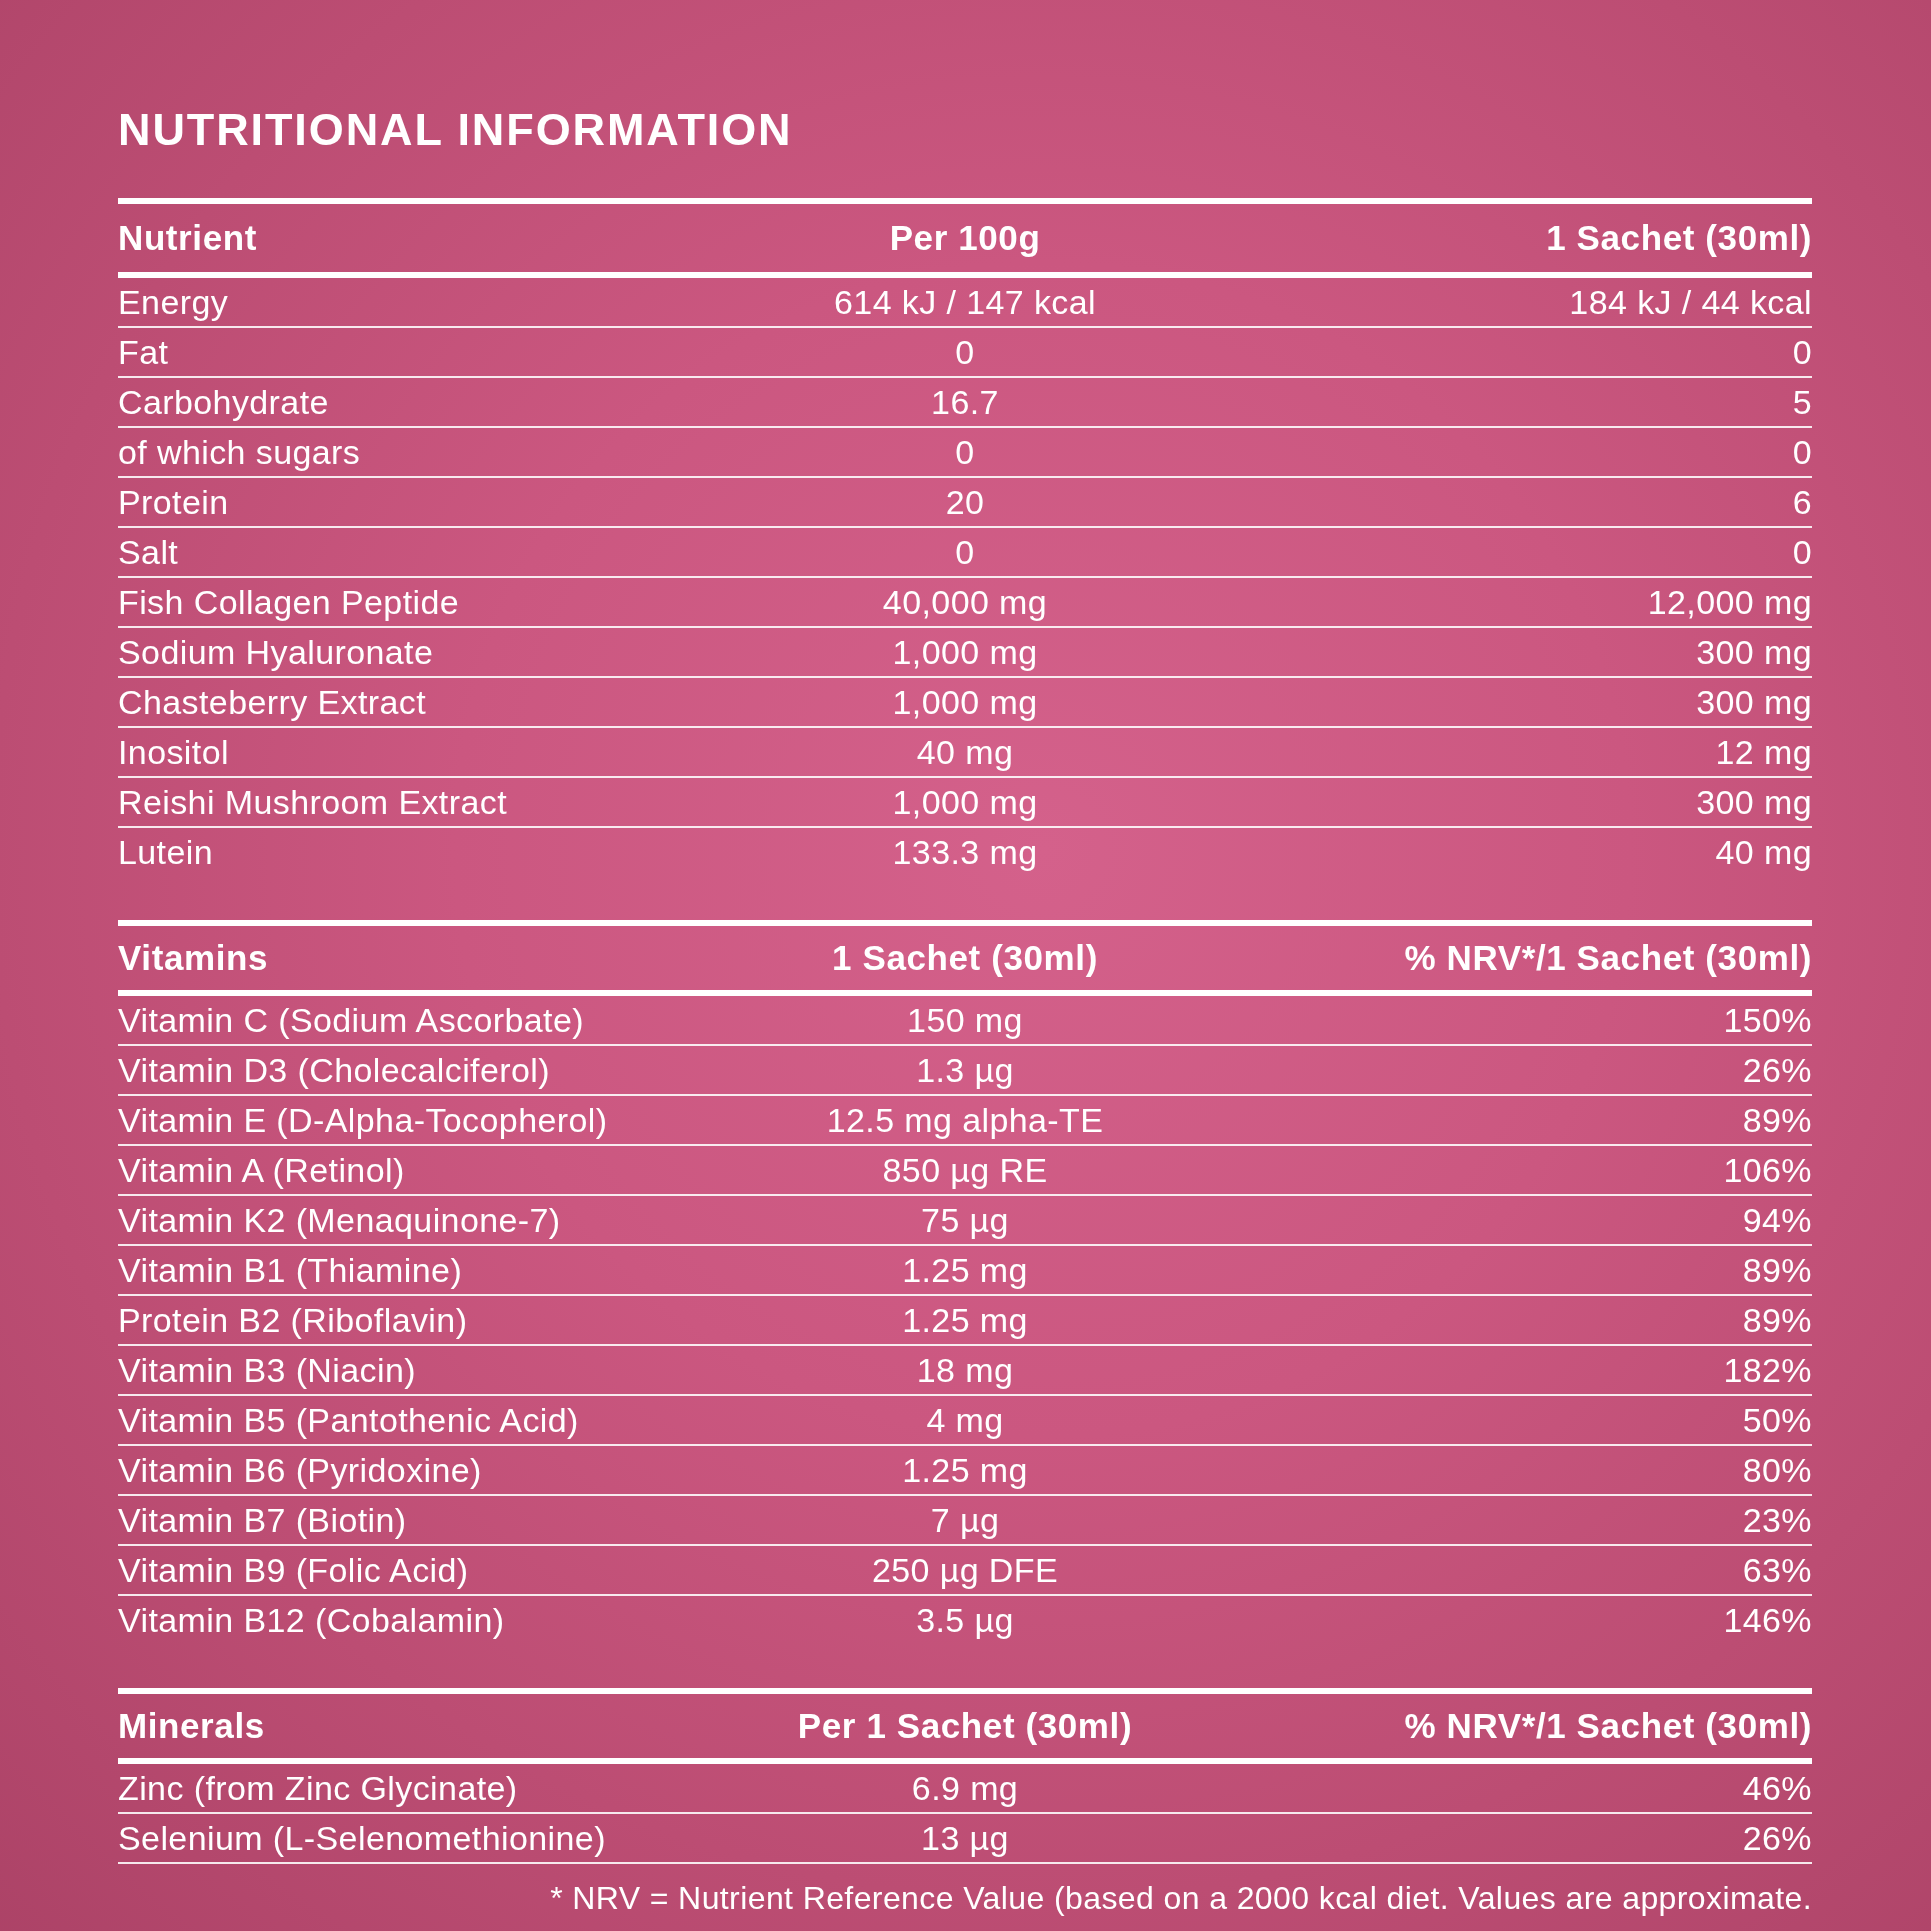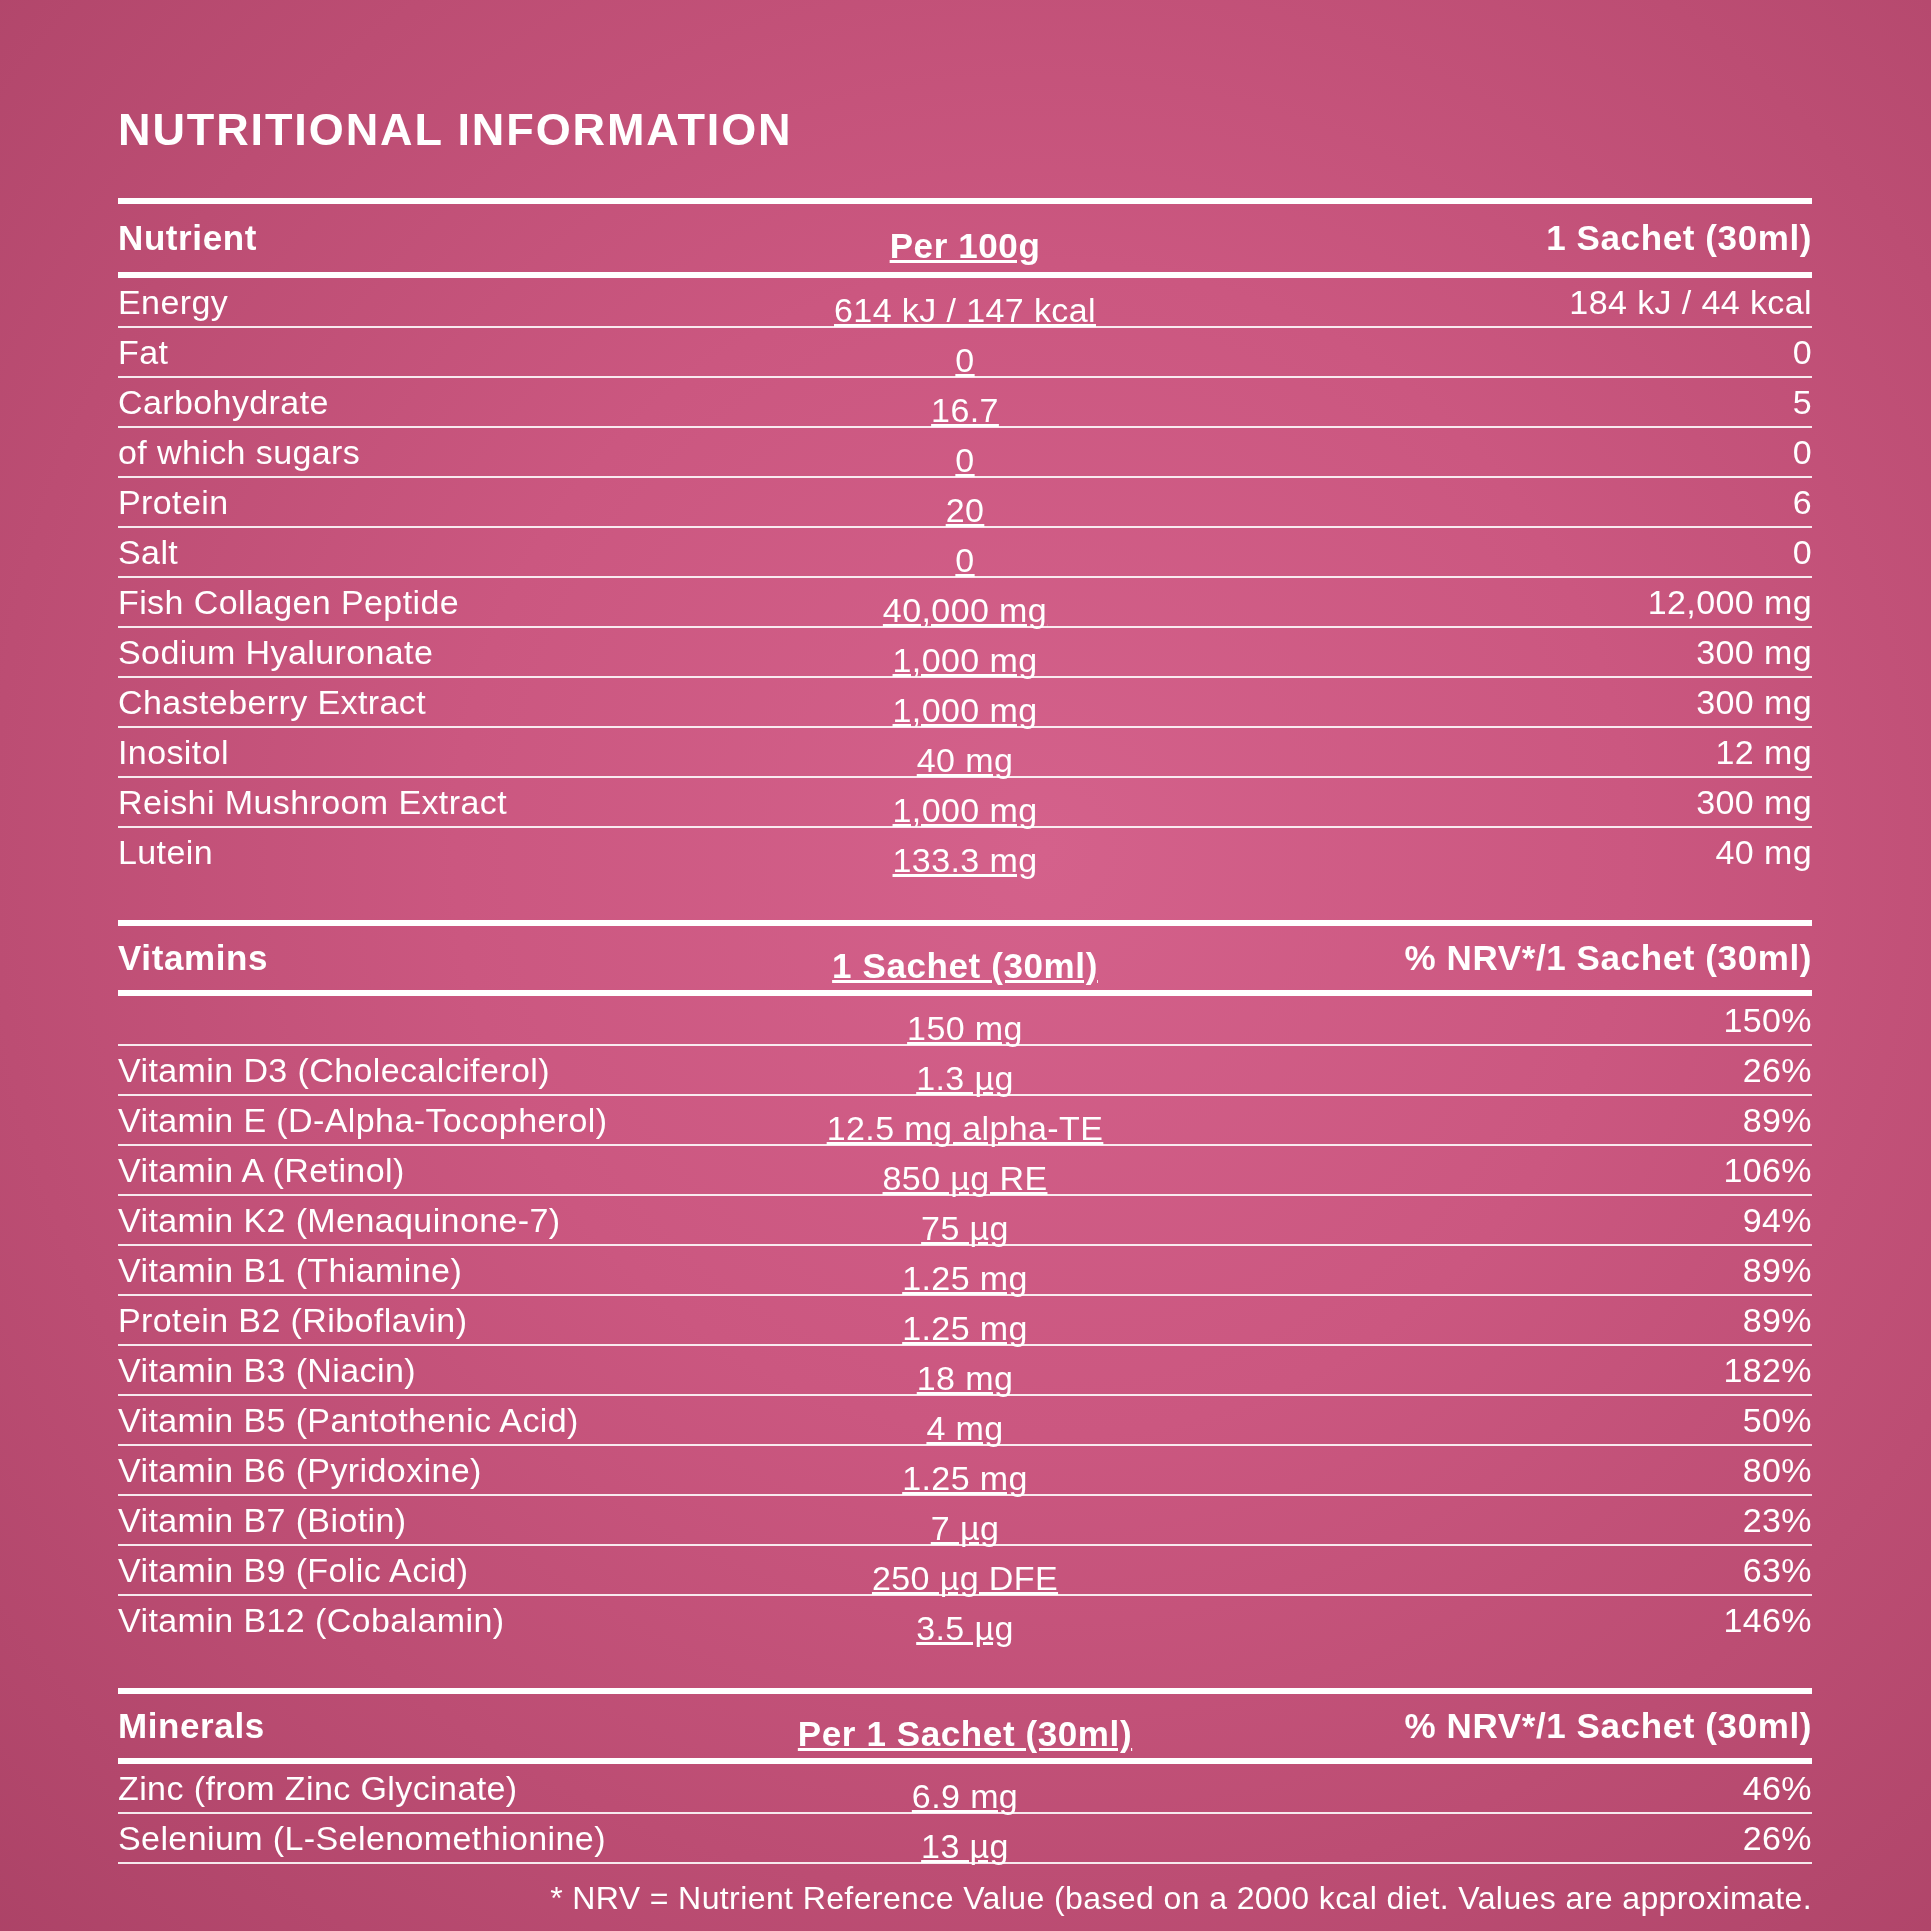--- a/index.html
+++ b/index.html
@@ -27,21 +27,21 @@
   }
   .section-vitamins .sec-header, .section-minerals .sec-header { height:64px; line-height:64px;text-align:right; }
   .row {
     position:relative;
     height:48px; line-height:48px;
     border-bottom:2.4px solid rgba(255,255,255,0.88);
     font-size:34px; letter-spacing:0.4px;
   }
   .no-last-border .rows .row:last-child { border-bottom:none; }
   .c1 { position:absolute; left:0; top:0; white-space:nowrap; }
-  .c2 { position:absolute; left:50%; top:8px; transform:translateX(-50%); white-space:nowrap;text-decoration:underline; }
+  .c2 { position:absolute; left:50%; top:0; transform:translateX(-50%); white-space:nowrap; }
   .c3 { position:absolute; right:0; top:0; white-space:nowrap; }
   .footnote {
     margin-top:15px;
     text-align:right;
     font-size:32px; letter-spacing:0.4px;
     line-height:39px;
   }
 </style>
 </head>
 <body>
@@ -132,20 +132,21 @@
   </div>
 
   <div class="section section-vitamins no-last-border">
     <div class="sec-header">
       <span class="c1">Vitamins</span>
       <span class="c2">1 Sachet (30ml)</span>
       <span class="c3">% NRV*/1 Sachet (30ml)</span>
     </div>
     <div class="rows">
   <div class="row">
+    <span class="c1">Vitamin C (Sodium Ascorbate)</span>
     <span class="c2">150 mg</span>
     <span class="c3">150%</span>
   </div>
 
   <div class="row">
     <span class="c1">Vitamin D3 (Cholecalciferol)</span>
     <span class="c2">1.3 µg</span>
     <span class="c3">26%</span>
   </div>
 

